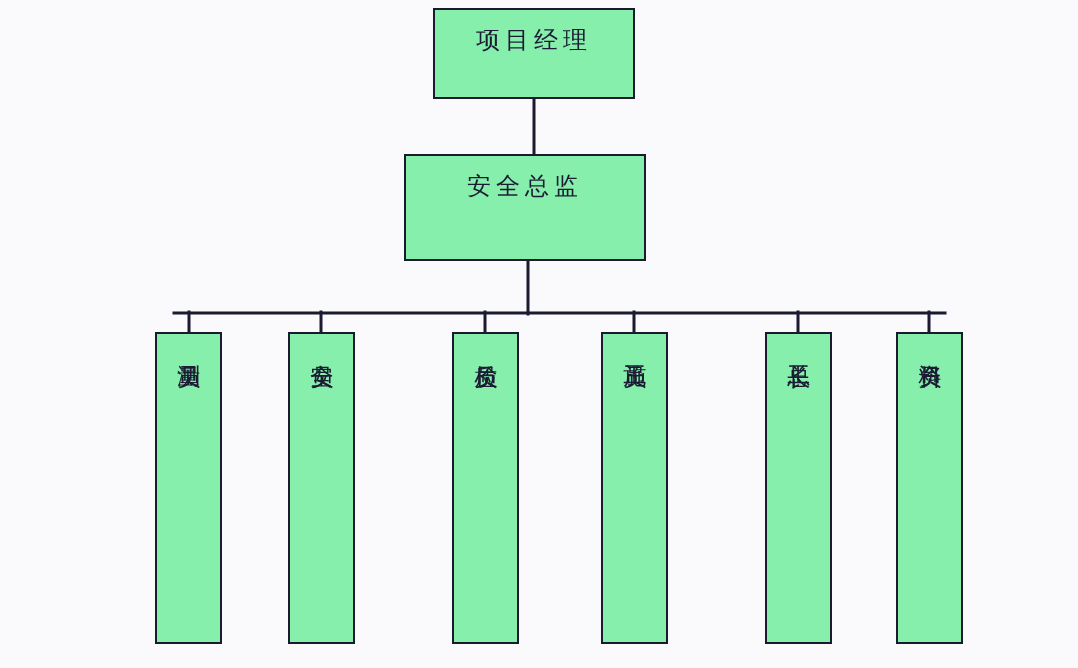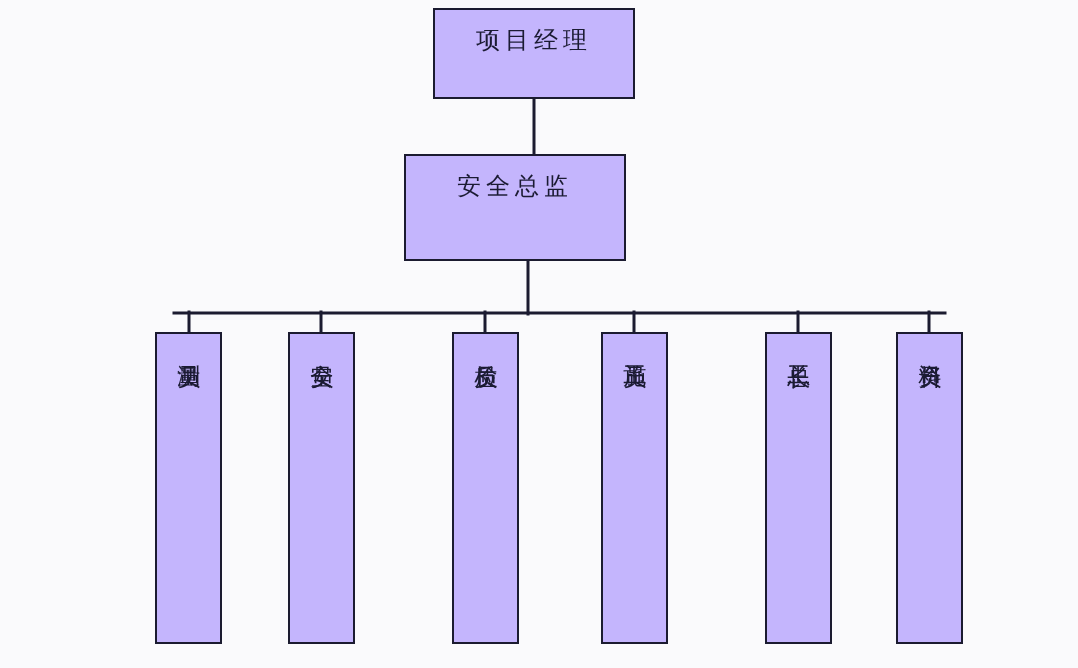--- a/index.html
+++ b/index.html
@@ -22,21 +22,21 @@
     position: absolute;
     left: 0;
     top: 0;
     width: 1078px;
     height: 668px;
     pointer-events: none;
   }
   .node {
     position: absolute;
     box-sizing: border-box;
-    background: #c4b5fd;
+    background: #86efac;
     border: 2.5px solid #1b1b30;
   }
   .node-top {
     display: flex;
     justify-content: center;
     align-items: flex-start;
   }
   .node-top .label {
     padding-top: 14px;
     font-size: 24px;
@@ -80,21 +80,21 @@
       <line x1="634" y1="312" x2="634" y2="332"></line>
       <line x1="798" y1="312" x2="798" y2="332"></line>
       <line x1="929" y1="312" x2="929" y2="332"></line>
     </g>
   </svg>
 
   <div class="node node-top" style="left:433px; top:8px; width:202px; height:91px;">
     <span class="label">项目经理</span>
   </div>
 
-  <div class="node node-top" style="left:404px; top:154px; width:222px; height:107px;">
+  <div class="node node-top" style="left:404px; top:154px; width:242px; height:107px;">
     <span class="label">安全总监</span>
   </div>
 
   <div class="node node-leaf" style="left:155px; top:332px; width:67px; height:312px;">
     <span class="label">测量员</span>
   </div>
 
   <div class="node node-leaf" style="left:288px; top:332px; width:67px; height:312px;">
     <span class="label">安全员</span>
   </div>

